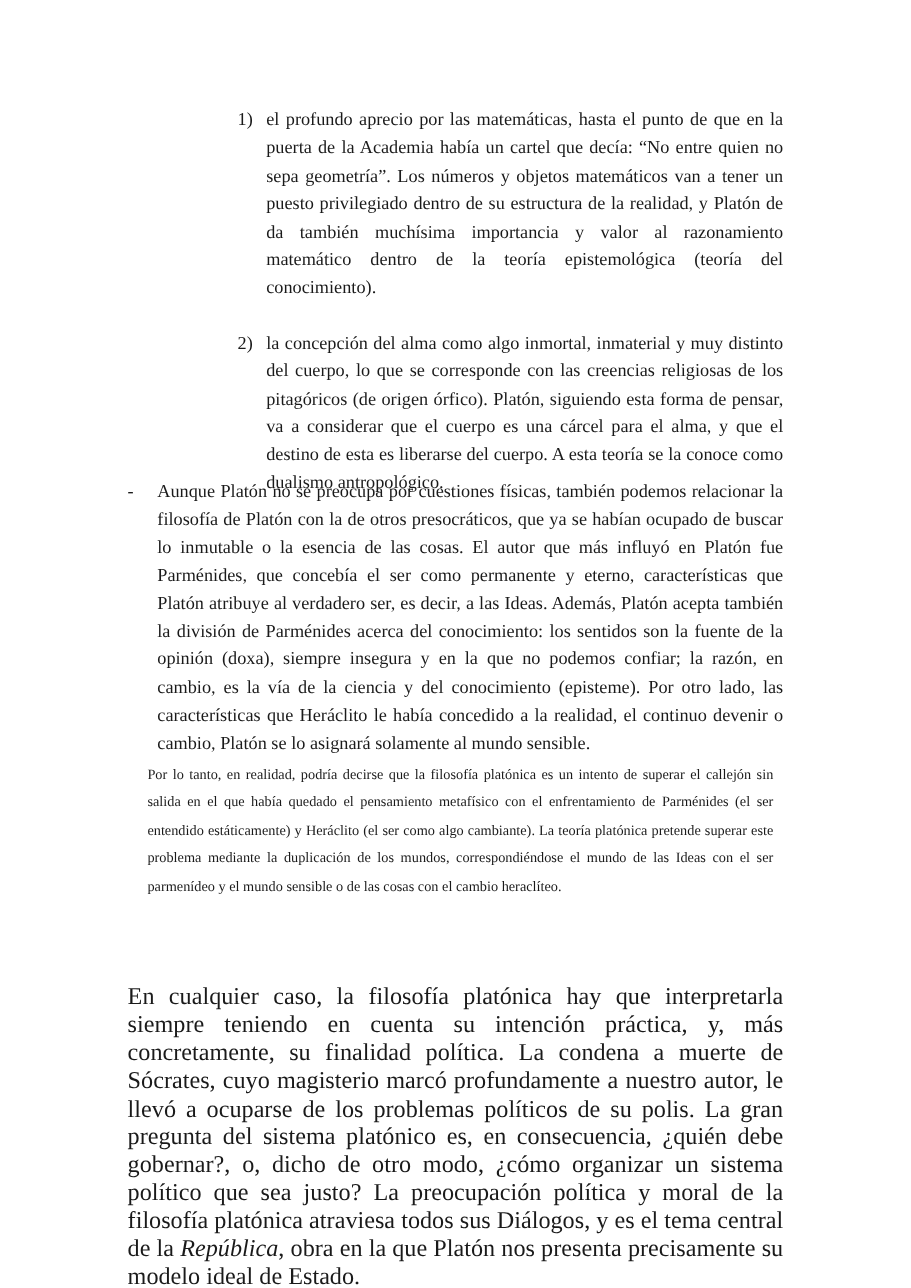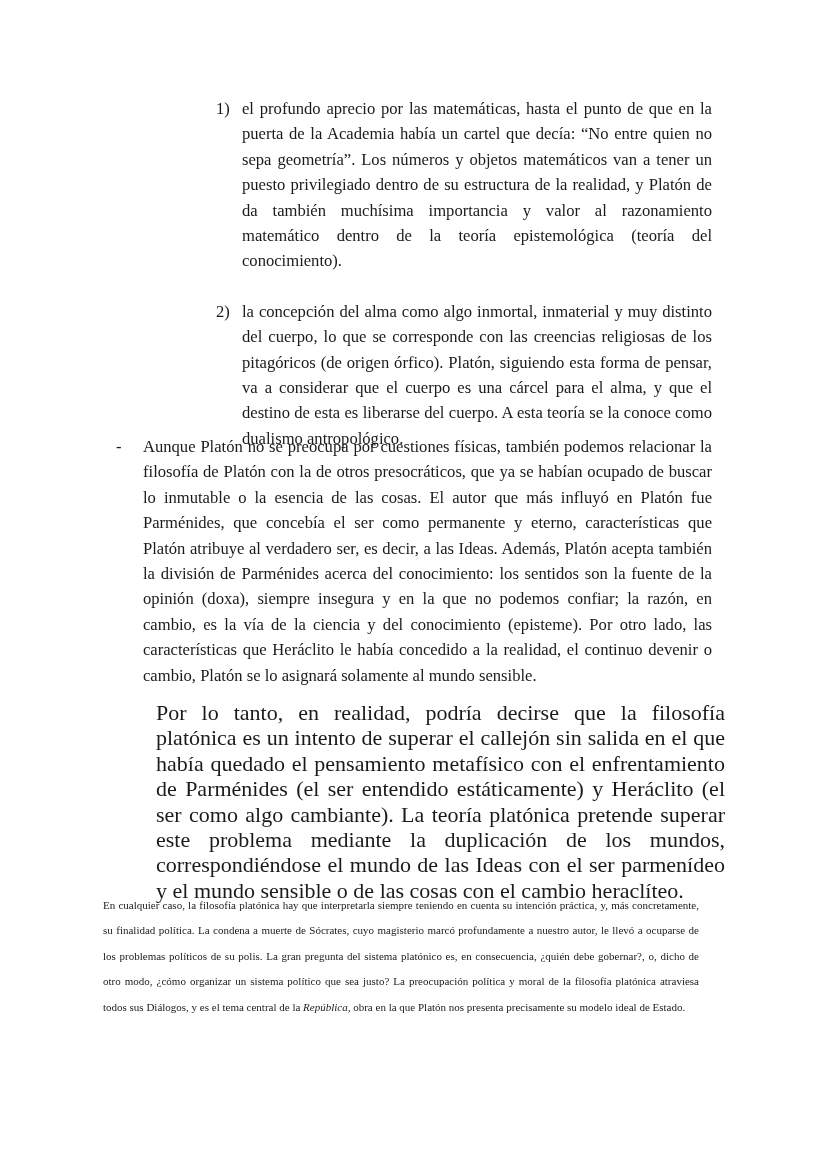--- a/index.html
+++ b/index.html
@@ -77,36 +77,36 @@
     position: absolute;
     left: 0;
     top: 0;
     font-size: 16.6px;
     line-height: 25.4px;
   }
 
   
   .sub-paragraph {
     position: absolute;
-    left: 156px;
+    left: 134px;
     top: 678px;
     width: 569px;
-    font-size: 22px;
+    font-size: 13px;
     line-height: 25.4px;
     text-align: justify;
     text-justify: inter-word;
   }
 
   
   .final-paragraph {
     position: absolute;
-    left: 103px;
+    left: 116px;
     top: 858px;
     width: 596px;
-    font-size: 11px;
+    font-size: 22px;
     line-height: 25.4px;
     text-align: justify;
     text-justify: inter-word;
     margin-top: 35px;
   }
 
   b, strong { font-weight: normal; }
   i, em { font-style: italic; }
 </style>
 </head>

